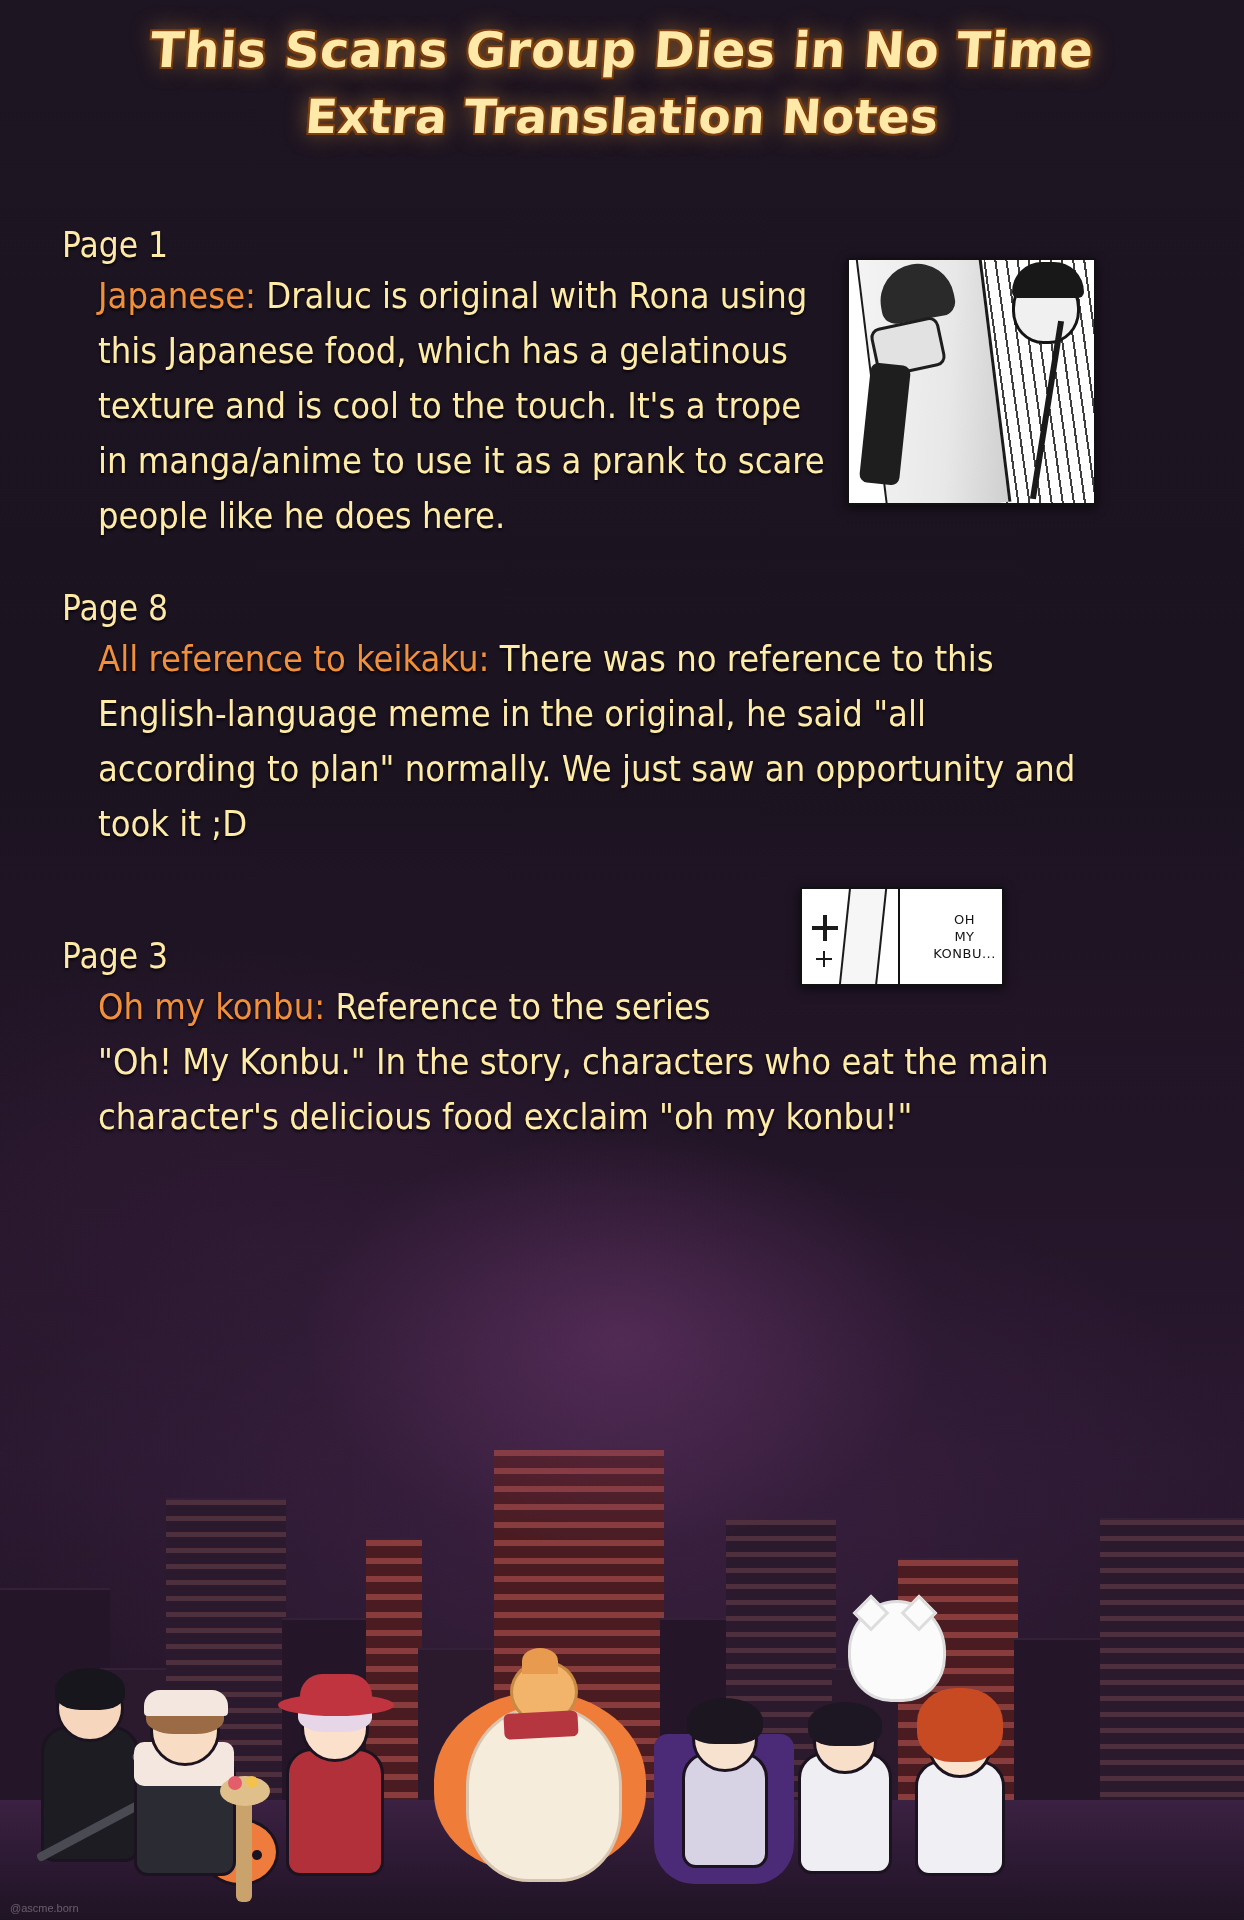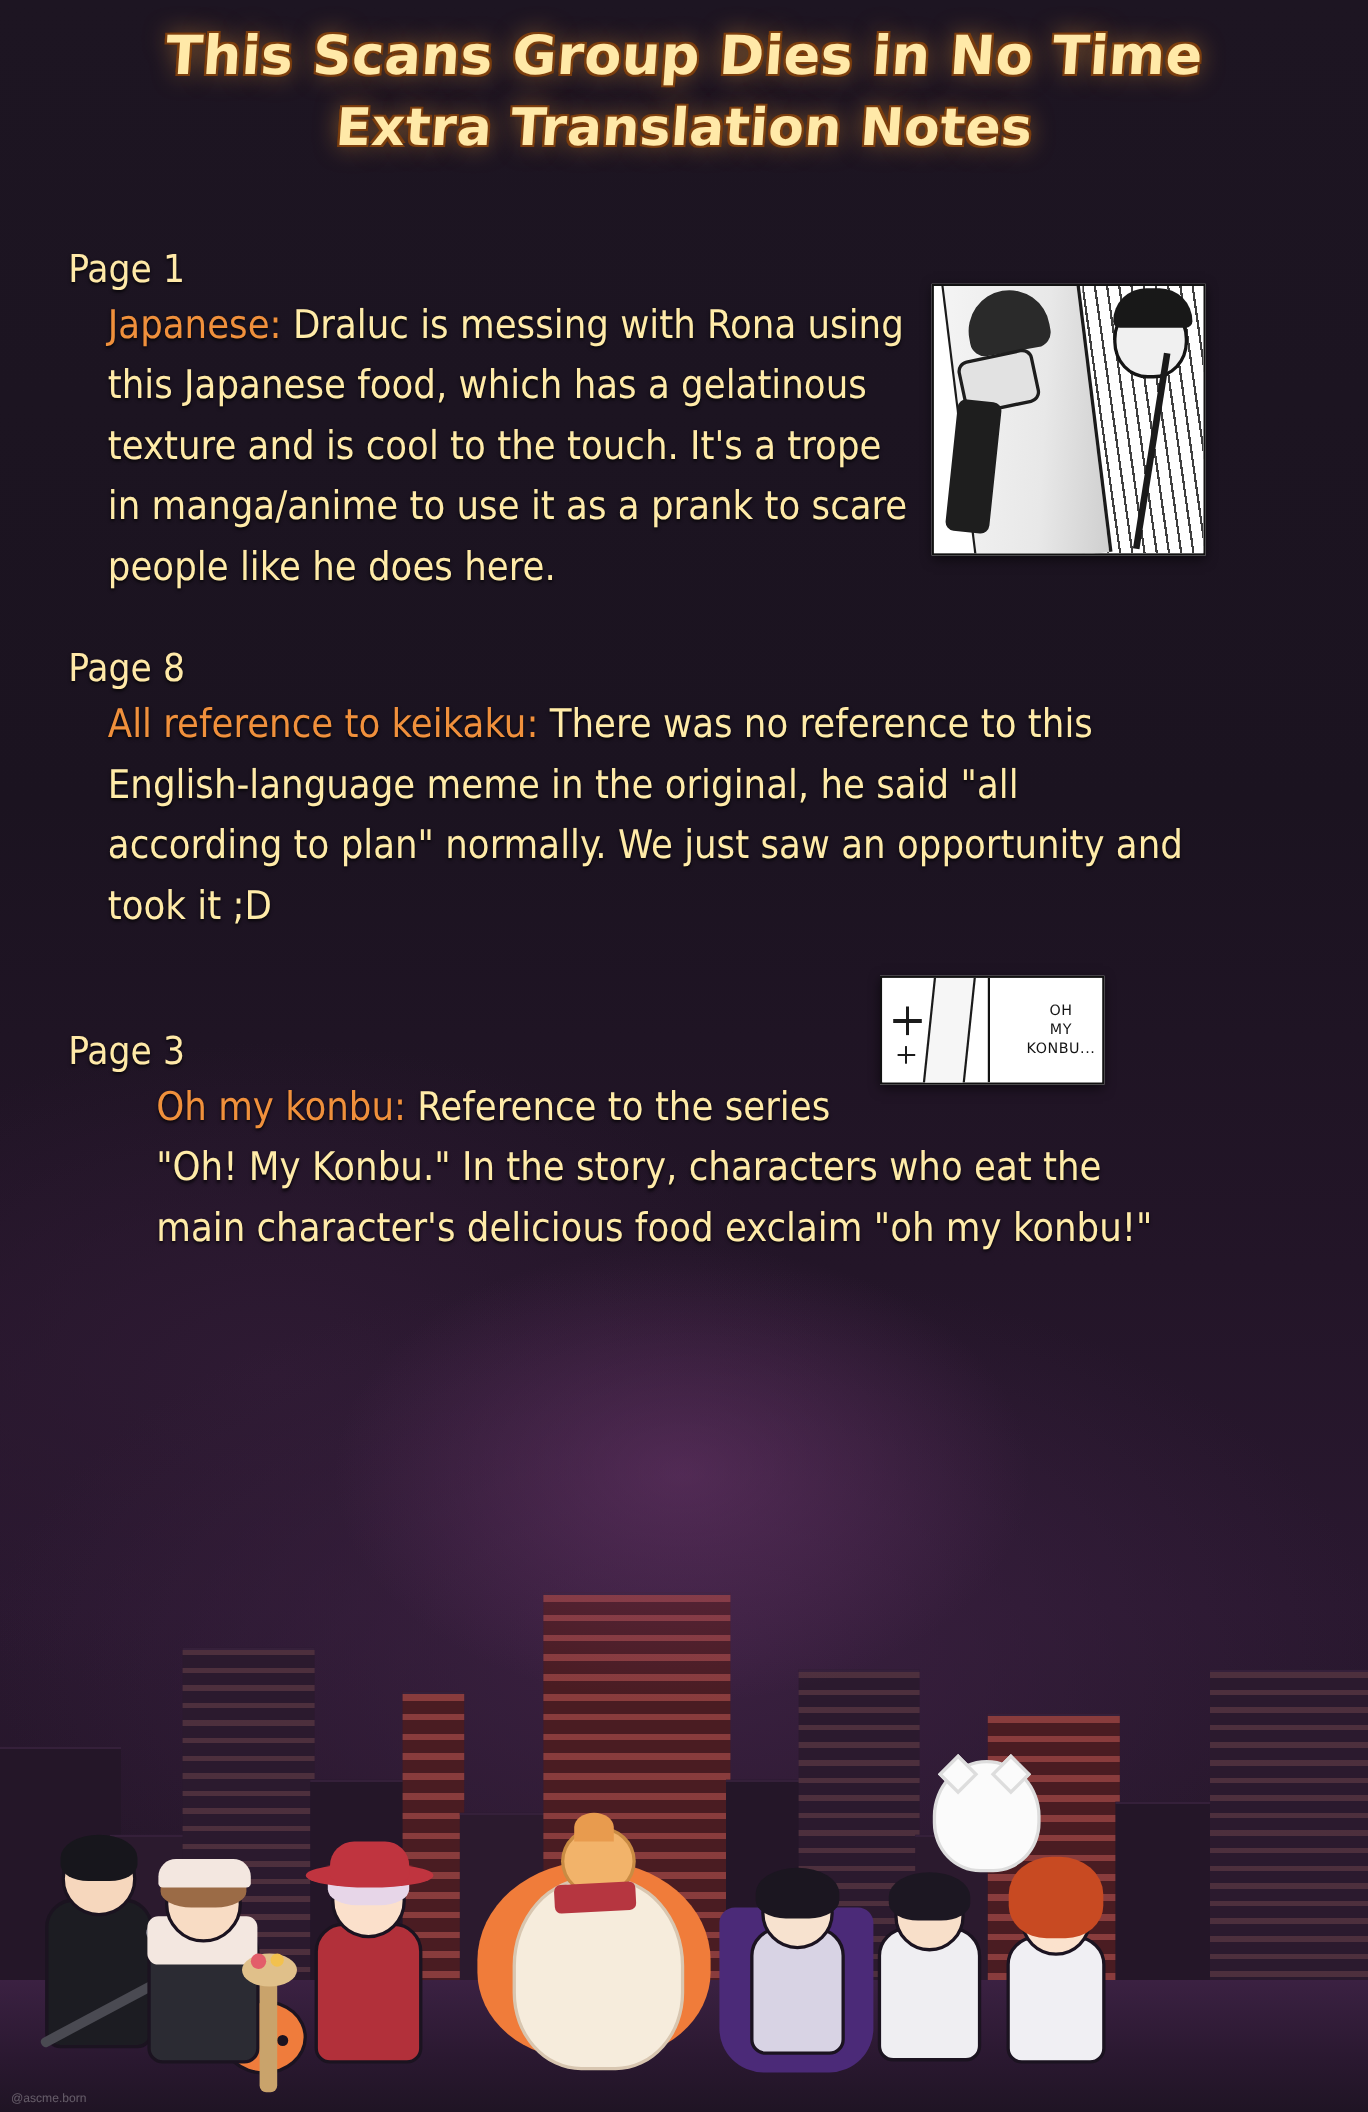--- a/index.html
+++ b/index.html
@@ -239,21 +239,21 @@
         <div class="p1-fig"></div>
         <div class="p1-head"></div>
         <div class="p1-hand"></div>
         <div class="p1-arm"></div>
         <div class="p1-head2"></div>
         <div class="p1-hair"></div>
         <div class="p1-stick"></div>
       </div>
       <div class="page-head">Page 1</div>
       <div class="note">
-        <span class="term">Japanese:</span><span class="body"> Draluc is messing with Rona using this Japanese food, which has a gelatinous texture and is cool to the touch. It's a trope in manga/anime to use it as a prank to scare people like he does here.</span>
+        <span class="term">Japanese:</span><span class="body"> Draluc is original with Rona using this Japanese food, which has a gelatinous texture and is cool to the touch. It's a trope in manga/anime to use it as a prank to scare people like he does here.</span>
       </div>
     </div>
 
     <div style="clear:both; height:42px;"></div>
 
     <div class="section">
       <div class="page-head">Page 8</div>
       <div class="note">
         <span class="term">All reference to keikaku:</span><span class="body"> There was no reference to this English-language meme in the original, he said "all according to plan" normally. We just saw an opportunity and took it ;D</span>
       </div>
@@ -265,21 +265,21 @@
           <div class="p2-shape"></div>
           <div class="p2-spark"></div>
           <div class="p2-spark s2"></div>
         </div>
         <div class="p2-right">
           <div class="p2-text">OH<br>MY<br>KONBU...</div>
         </div>
       </div>
       <div style="height:58px;"></div>
       <div class="page-head">Page 3</div>
-      <div class="note" style="padding-right:70px;margin-left:44px;">
+      <div class="note" style="padding-right:70px;">
         <span class="term">Oh my konbu:</span><span class="body"> Reference to the series "Oh! My Konbu." In the story, characters who eat the main character's delicious food exclaim "oh my konbu!"</span>
       </div>
     </div>
 
   </div>
 
   <div class="chars">
 
     <div class="ch" style="left:20px; width:140px; height:260px;">
       <div class="body-s" style="width:92px; height:130px; bottom:40px; background:#1c1c22;"></div>

